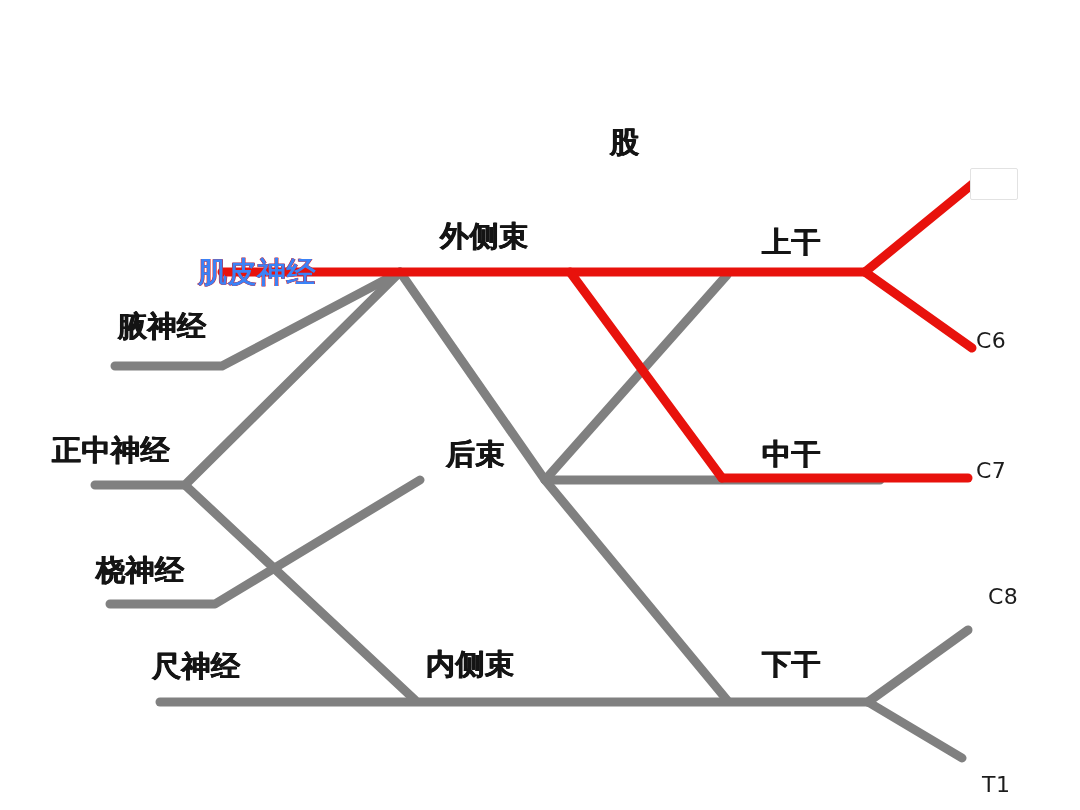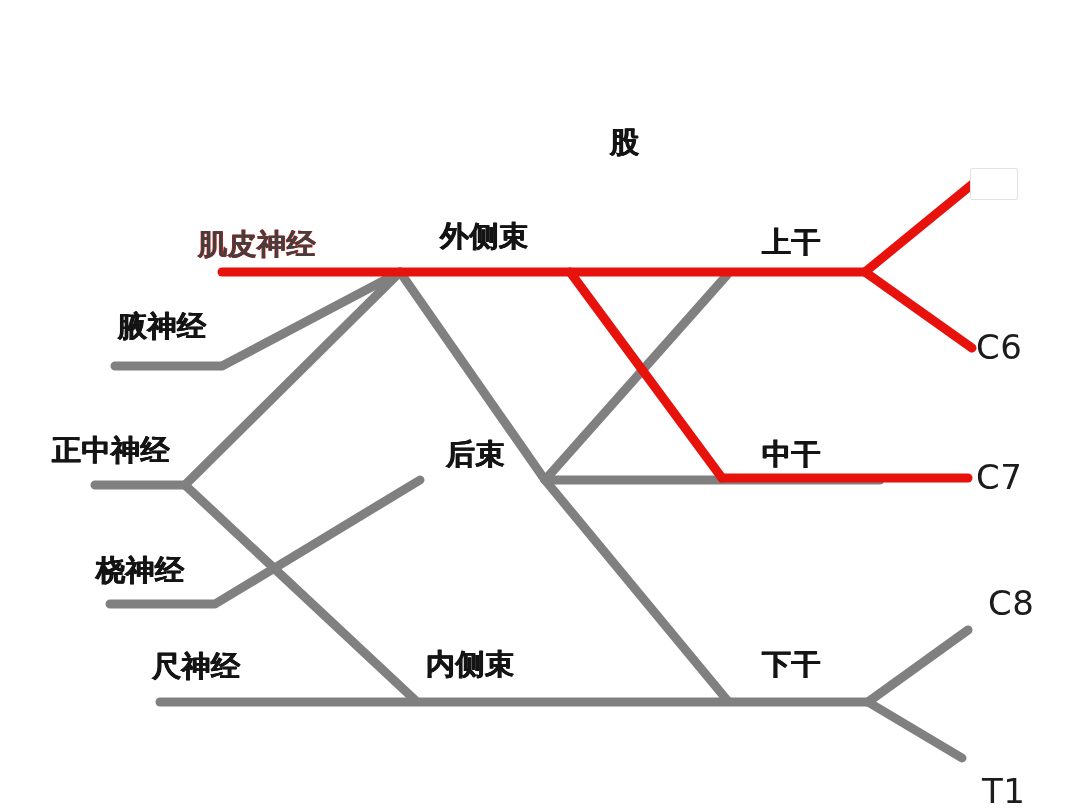--- a/index.html
+++ b/index.html
@@ -32,26 +32,27 @@
     font-weight: bold;
     letter-spacing: 0.5px;
   }
   .lbl-cn {
     font-family: "DejaVu Sans", "Liberation Sans", sans-serif;
     font-size: 29px;
     font-weight: bold;
     text-shadow: 0.5px 0 0 #141414, -0.5px 0 0 #141414;
   }
   .lbl-red {
-    color: #404040;
+    color: #3b82f6;
     text-shadow: 0.5px 0 0 #e8120c, -0.5px 0 0 #e8120c;
+    margin-top: 28px;
   }
   .lbl-root {
     font-family: "DejaVu Sans", "Liberation Sans", sans-serif;
-    font-size: 34px;
+    font-size: 22px;
     font-weight: normal;
     color: #1c1c1c;
   }
   .blank-box {
     position: absolute;
     background: #ffffff;
     border: 1px solid #e2e2e2;
     border-radius: 2px;
   }
 </style>

